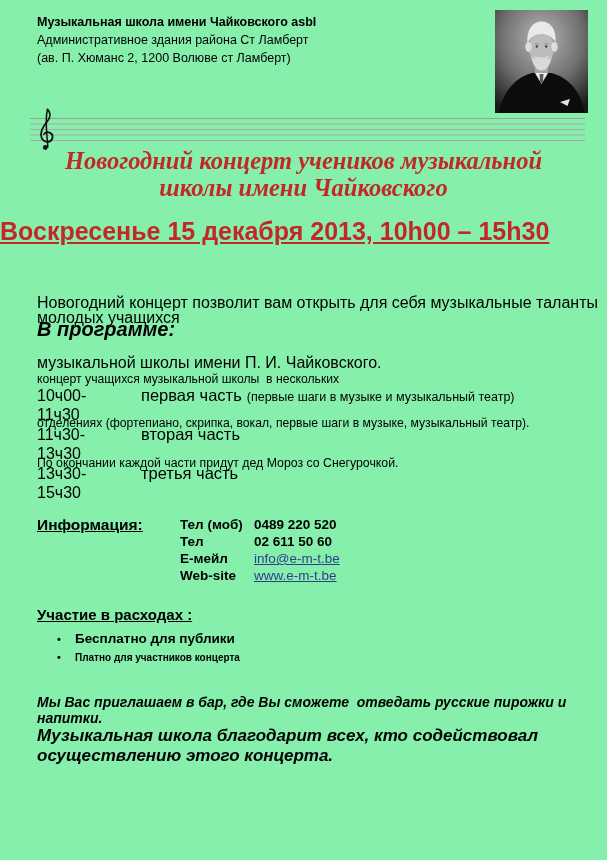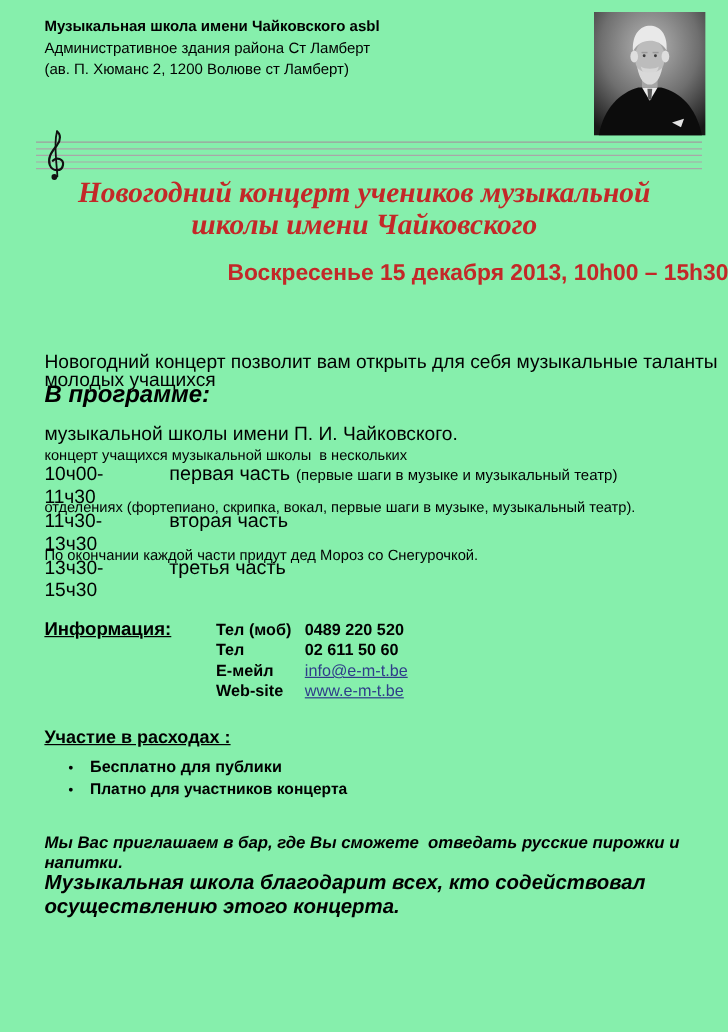--- a/index.html
+++ b/index.html
@@ -21,22 +21,22 @@
   
   .staff{position:absolute;left:30px;top:117px;width:555px;height:26px;}
   .clef{position:absolute;left:5px;top:-9px;}
   
   .title{
     position:absolute;left:0;right:0;top:147px;text-align:center;
     font-family:"Liberation Serif","DejaVu Serif",serif;
     font-style:italic;font-weight:bold;font-size:24.5px;line-height:27px;
   }
   .event-date{
-    position:absolute;left:0;right:0;top:217px;text-align:right;
-    font-weight:bold;font-size:19px;
+    position:absolute;left:0;right:0;top:217px;text-align:left;
+    font-weight:bold;font-size:25px;text-decoration:underline;
   }
   
   .intro{position:absolute;left:37px;top:265px;font-size:16px;line-height:15px;white-space:pre-wrap;}
   .program-heading{position:absolute;left:37px;top:318px;font-size:20px;font-weight:bold;font-style:italic;}
   .program-desc{position:absolute;left:37px;top:343px;font-size:12.2px;line-height:14.5px;white-space:pre-wrap;}
   .schedule{position:absolute;left:37px;top:386px;line-height:19px;}
   .schedule .row{display:flex;align-items:baseline;margin-bottom:1px;}
   .schedule .time{width:90px;font-size:16px;}
   .schedule .part{font-size:16.5px;margin-left:14px;}
   .schedule .note{font-size:12.5px;margin-left:5px;}
@@ -46,21 +46,21 @@
   .contacts{position:absolute;left:180px;top:516px;font-size:13.5px;font-weight:bold;line-height:17px;}
   .contacts .crow{display:flex;}
   .contacts .clabel{width:74px;}
   .contacts a{color:#2f3d8a;text-decoration:underline;font-weight:normal;cursor:pointer;}
   
   .fees-heading{position:absolute;left:37px;top:606px;font-size:15px;font-weight:bold;text-decoration:underline;}
   .fees{position:absolute;left:57px;top:631px;margin:0;padding:0;list-style:none;}
   .fees li{display:flex;align-items:baseline;font-weight:bold;line-height:16px;margin-bottom:2px;}
   .fees li .bullet{width:18px;font-size:11px;}
   .fees li:nth-child(1) .fee-text{font-size:13.5px;}
-  .fees li:nth-child(2) .fee-text{font-size:13px;}
+  .fees li:nth-child(2) .fee-text{font-size:10px;}
   
   .closing1{position:absolute;left:37px;top:694px;font-size:14px;font-weight:bold;font-style:italic;white-space:pre-wrap;}
   .closing2{position:absolute;left:37px;top:726px;font-size:17px;font-weight:bold;font-style:italic;white-space:pre-wrap;}
   .red{color:#c32828;}
 </style>
 </head>
 <body>
 
 <div class="page">
 

